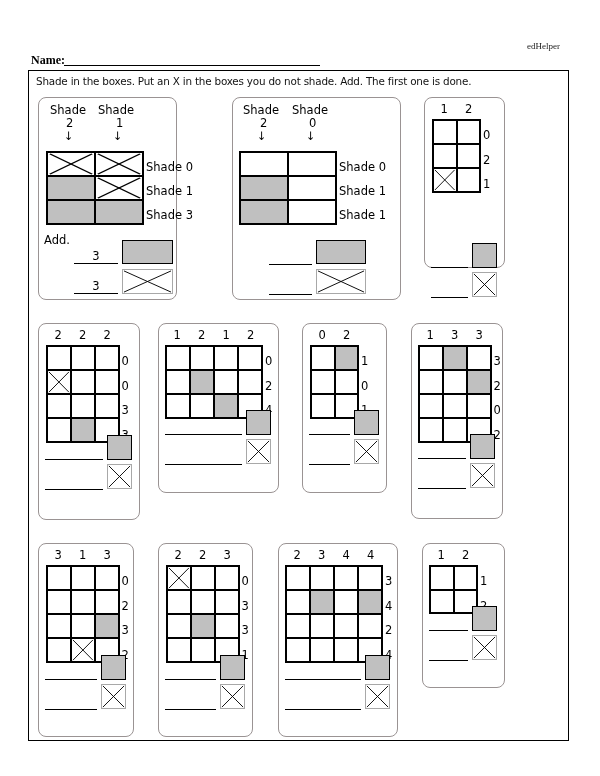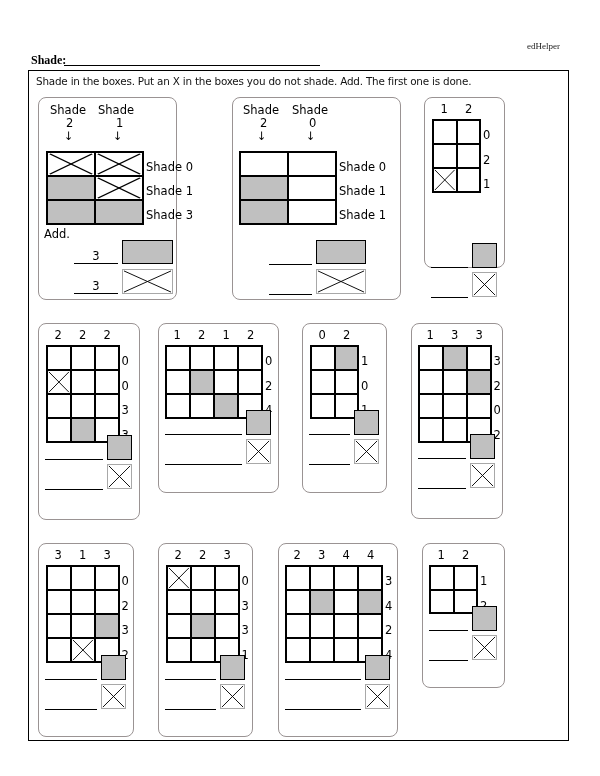--- a/index.html
+++ b/index.html
@@ -20,21 +20,21 @@
   .rowlbl { position:absolute; font-size:11.5px; }
   .ansline { position:absolute; border-bottom:1px solid #000; text-align:center; font-size:11.5px; }
   .ansbox-shade { position:absolute; background:#c0c0c0; border:1.5px solid #000; box-sizing:border-box; }
   .ansbox-x { position:absolute; border:1.2px solid #a8a8a8; box-sizing:border-box; background:#fff; }
   .ansbox-x svg { width:100%; height:100%; display:block; }
 </style>
 </head>
 <body>
 
 <div class="brand">edHelper</div>
-<div class="name-label">Shade:</div>
+<div class="name-label">Name:</div>
 <div class="name-line"></div>
 
 <div class="sheet"></div>
 <div class="instr">Shade in the boxes.  Put an X in the boxes you do not shade.  Add.  The first one is done.</div>
 
 <div class="panel" style="left:38px;top:97px;width:139px;height:203px;"></div>
 <div class="lbl" style="left:50px;top:104px;">Shade</div>
 <div class="lbl" style="left:98px;top:104px;">Shade</div>
 <div class="lbl" style="left:66px;top:117px;">2</div>
 <div class="lbl" style="left:116px;top:117px;">1</div>
@@ -65,21 +65,21 @@
           <line x1="23" y1="1" x2="1" y2="23" stroke="#000" stroke-width="1"></line>
         </svg>
       </div>
     </div>
     <div class="cell shaded"></div>
     <div class="cell shaded"></div>
   </div>
 <div class="lbl" style="left:146px;top:161px;">Shade 0</div>
 <div class="lbl" style="left:146px;top:185px;">Shade 1</div>
 <div class="lbl" style="left:146px;top:209px;">Shade 3</div>
-<div class="lbl" style="left:44px;top:228px;">Add.</div>
+<div class="lbl" style="left:44px;top:234px;">Add.</div>
 <div class="ansline" style="left:74px;top:249px;width:44px;height:14px;">3</div>
 <div class="ansbox-shade" style="left:122px;top:240px;width:51px;height:24px;"></div>
 <div class="ansline" style="left:74px;top:279px;width:44px;height:14px;">3</div>
 <div class="ansbox-x" style="left:122px;top:269px;width:51px;height:25px;">
     <svg viewBox="0 0 51 25" preserveAspectRatio="none">
       <line x1="1" y1="1" x2="50" y2="24" stroke="#000" stroke-width="1"></line>
       <line x1="50" y1="1" x2="1" y2="24" stroke="#000" stroke-width="1"></line>
     </svg>
   </div>
 

